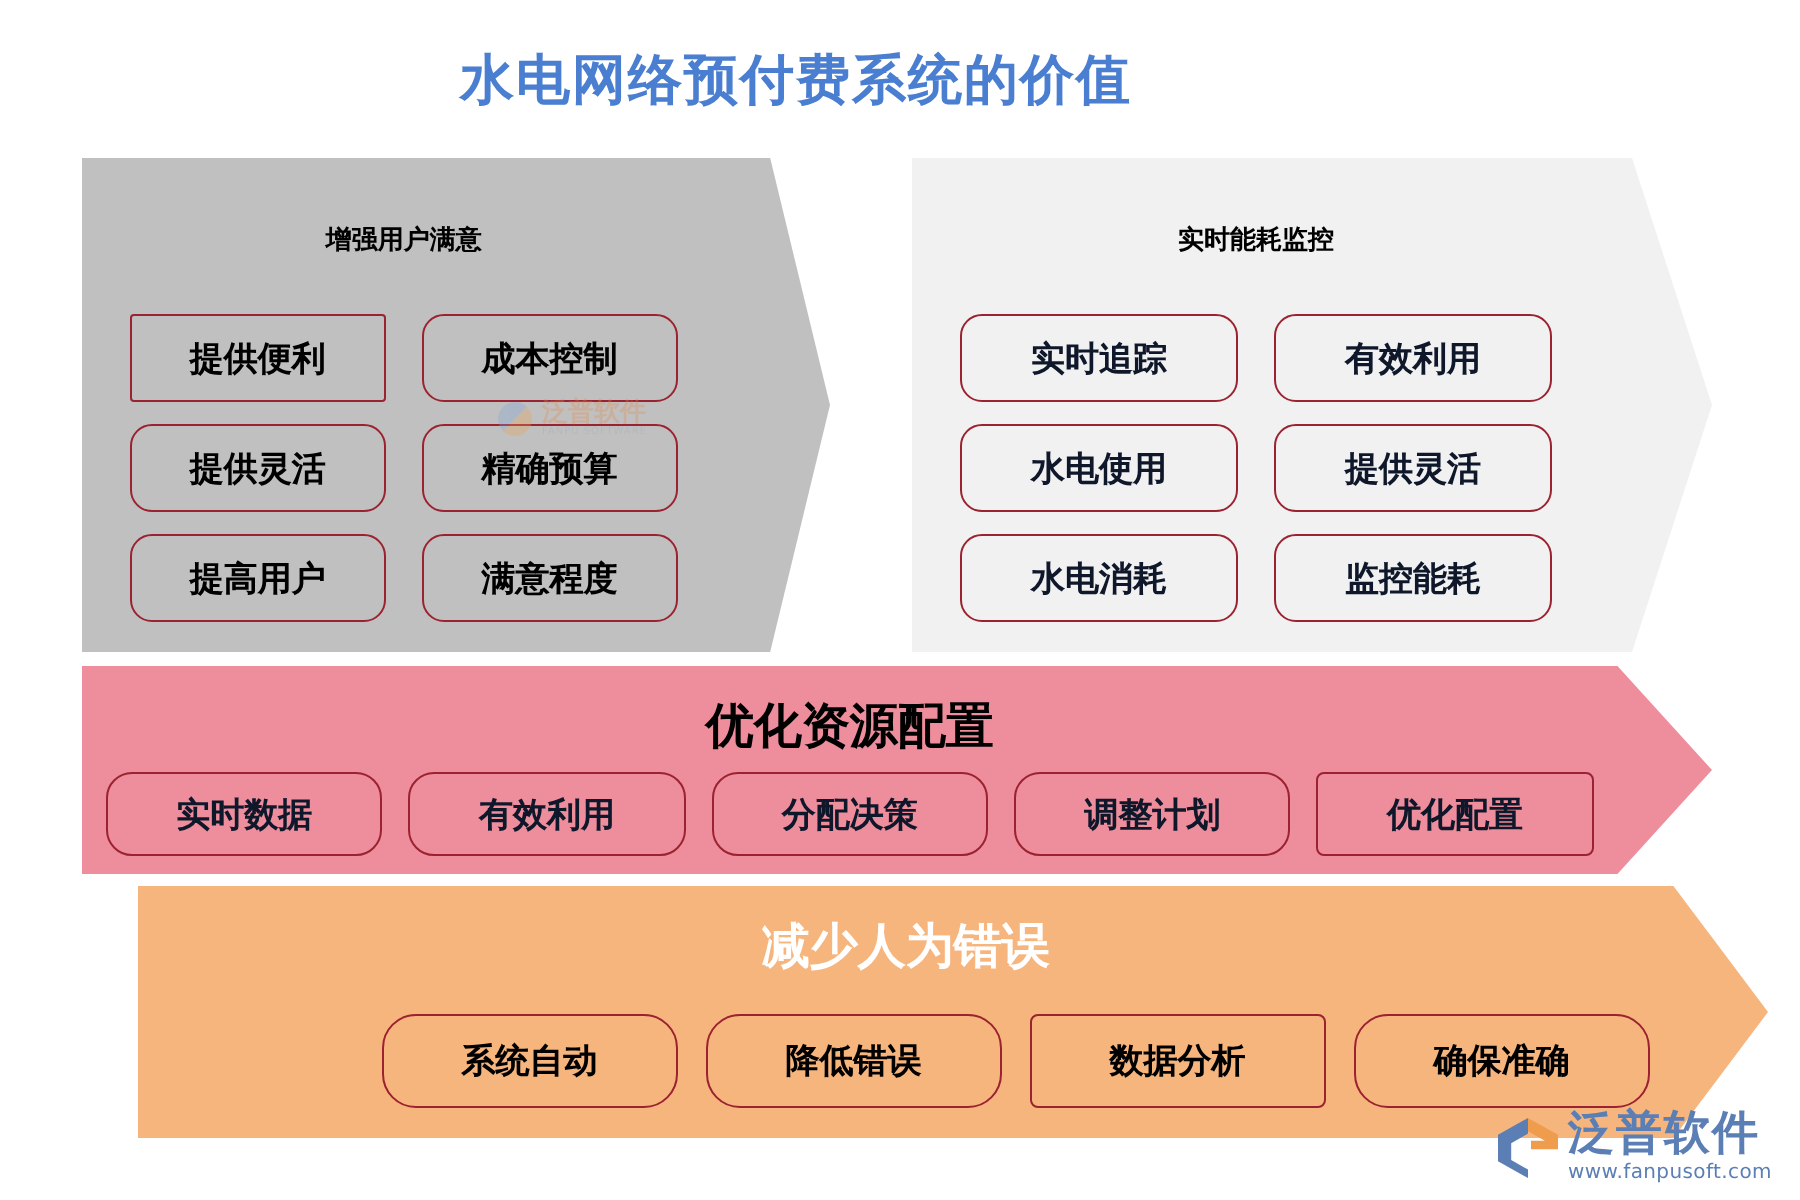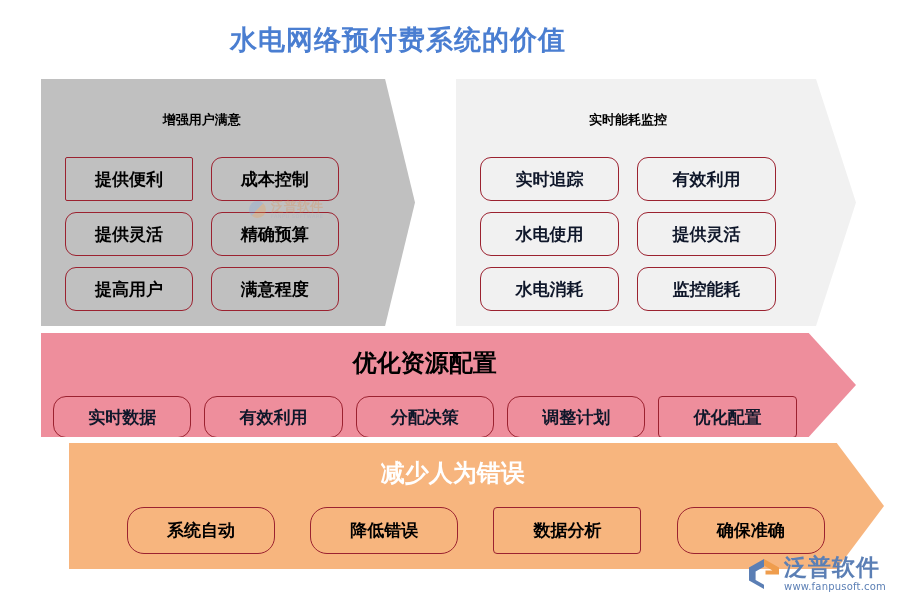--- a/index.html
+++ b/index.html
@@ -134,29 +134,29 @@
   .band-row {
     position: absolute;
     left: 0;
     width: 94.2%;
     display: flex;
     align-items: center;
     padding: 0 12px;
   }
 
   .band-pink .band-row {
-    top: 63px;
+    top: 53px;
     gap: 13px;
     justify-content: center;
   }
 
   .band-orange .band-row {
     top: 64px;
-    gap: 26px;
-    justify-content: space-between;
+    gap: 14px;
+    justify-content: flex-end;
     padding-left: 58px;
   }
 
   .band-pink .chip {
     flex: 1;
     height: 42px;
     border-radius: 13px;
     font-size: 17px;
   }
 

